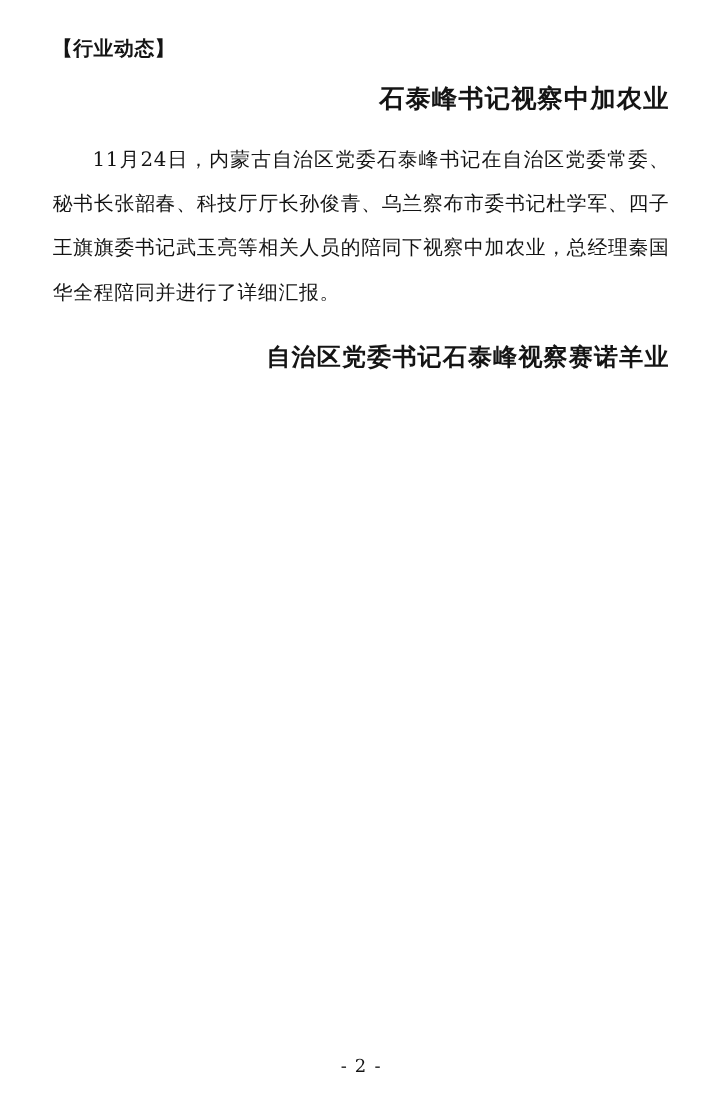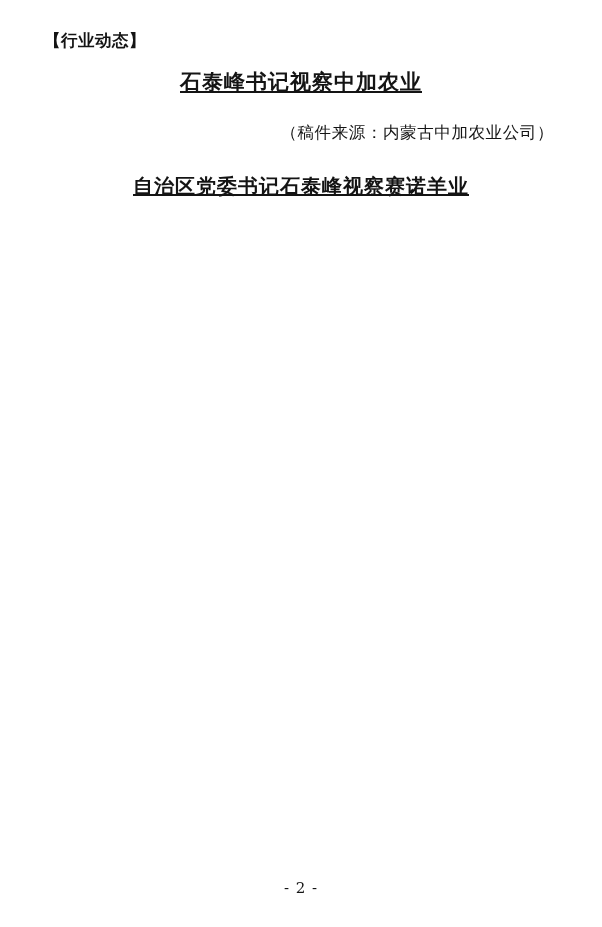--- a/index.html
+++ b/index.html
@@ -22,27 +22,26 @@
     position: relative;
   }
   .section-tag {
     font-size: 16.5px;
     font-weight: bold;
     letter-spacing: 0.5px;
     margin: 6px 0 10px 0;
     font-family: "DejaVu Sans", "Liberation Sans", sans-serif;
   }
   .headline {
-    text-align: center;
+    text-align: right;
     font-size: 21px;
     font-weight: bold;
     letter-spacing: 1px;
     margin: 16px 0 18px 0;
     font-family: "DejaVu Serif", "Liberation Serif", serif;
-    text-decoration: underline;
   }
   .headline.second {
     font-size: 20px;
     margin: 22px 0 14px 0;
   }
   p.body {
     font-size: 16.5px;
     line-height: 37px;
     text-align: justify;
     text-justify: inter-ideograph;
@@ -71,22 +70,22 @@
 </style>
 </head>
 <body>
 
 <div class="page">
 
   <div class="section-tag">【行业动态】</div>
 
   <h1 class="headline">石泰峰书记视察中加农业</h1>
 
+  <p class="body">11月24日，内蒙古自治区党委石泰峰书记在自治区党委常委、秘书长张韶春、科技厅厅长孙俊青、乌兰察布市委书记杜学军、四子王旗旗委书记武玉亮等相关人员的陪同下视察中加农业，总经理秦国华全程陪同并进行了详细汇报。</p>
 
-  <p class="source">（稿件来源：内蒙古中加农业公司）</p>
 
   <h1 class="headline second">自治区党委书记石泰峰视察赛诺羊业</h1>
 
 
 
 
   <div class="page-number">- 2 -</div>
 
 </div>
 

